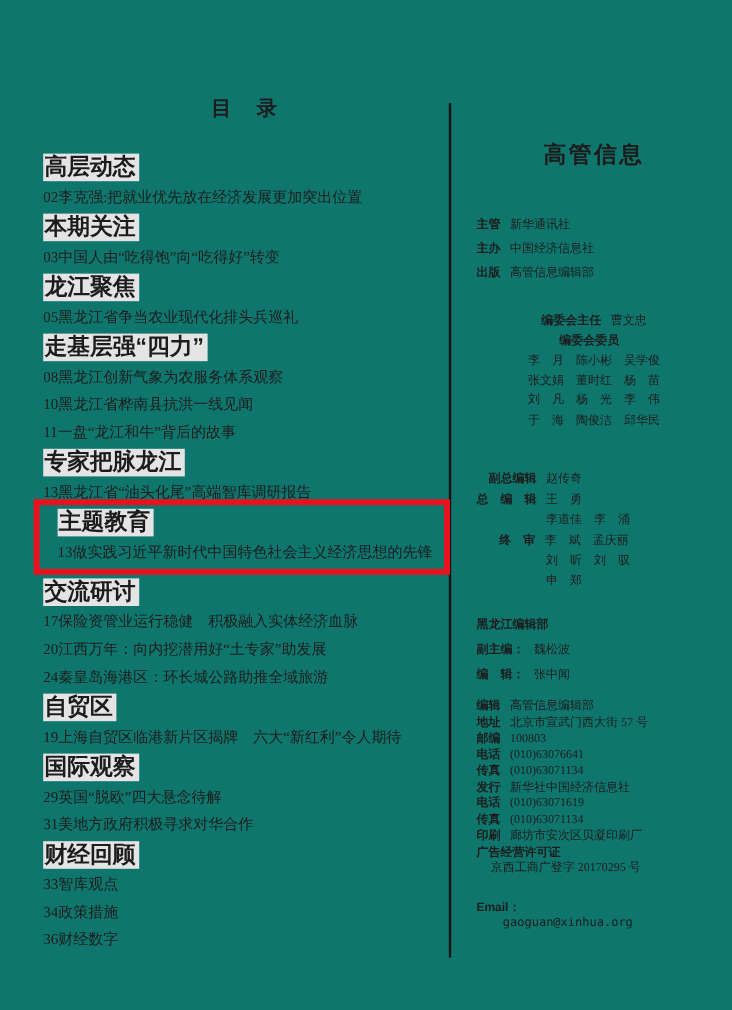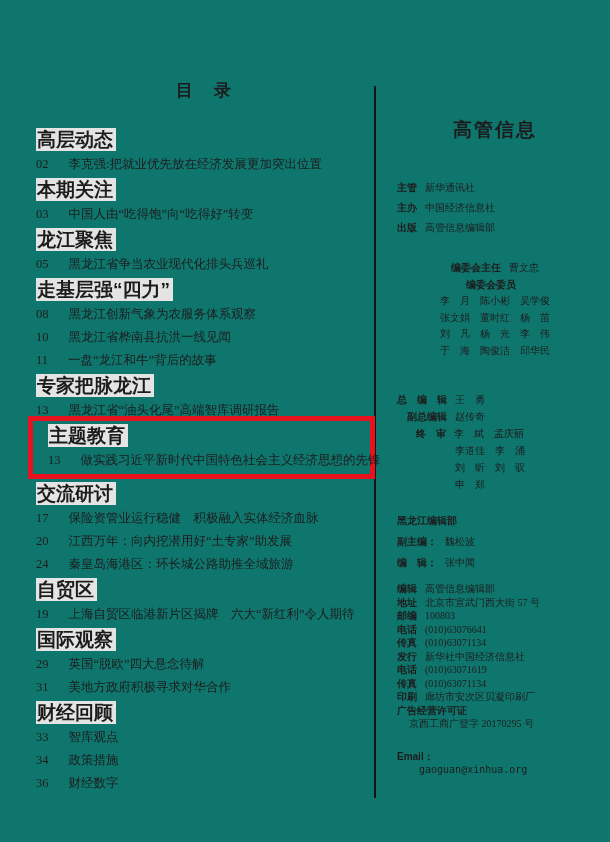--- a/index.html
+++ b/index.html
@@ -18,21 +18,21 @@
     font-weight:bold;font-size:17px;line-height:22px;margin:4px 0 26px 0;
     letter-spacing:2px;
   }
   .sec-h{margin:2px 0 2px 0;line-height:21px;}
   .sec-h .hl{
     display:inline-block;background:var(--heading-bg,#e4e4e4);
     font-family:"Liberation Sans","DejaVu Sans",sans-serif;
     font-weight:bold;font-size:19px;padding:1px 3px 1px 1px;
   }
   .item{line-height:23px;font-size:12.5px;white-space:nowrap;}
-  .item .pg{display:inline-block;margin-right:20px;text-align:right;}
+  .item .pg{display:inline-block;margin-right:0;text-align:right;}
   .boxed{
     border:5px solid var(--highlight-box-color,#e8121f);
     margin:-6px -2px 3px -8px;
     padding:1px 2px 2px 15px;
     position:relative;z-index:2;
   }
 
   
   .divider{position:absolute;left:374px;top:86px;width:2px;height:712px;background:#141414;}
 
@@ -149,24 +149,24 @@
     <div class="g2">
       <div class="row"><span class="lbl">编委会主任</span><span>曹文忠</span></div>
       <div class="row"><span class="lbl">编委会委员</span></div>
       <div class="row">李　月　陈小彬　吴学俊</div>
       <div class="row">张文娟　董时红　杨　苗</div>
       <div class="row">刘　凡　杨　光　李　伟</div>
       <div class="row">于　海　陶俊洁　邱华民</div>
     </div>
 
     <div class="g3">
+      <div class="row ind1"><span class="lbl">副总编辑</span><span>赵传奇</span></div>
       <div class="row"><span class="lbl">总　编　辑</span><span>王　勇</span></div>
-      <div class="row ind1"><span class="lbl">副总编辑</span><span>赵传奇</span></div>
+      <div class="row cont">李道佳　李　涌</div>
       <div class="row ind2"><span class="lbl">终　审</span><span>李　斌　孟庆丽</span></div>
-      <div class="row cont">李道佳　李　涌</div>
       <div class="row cont">刘　昕　刘　驭</div>
       <div class="row cont">申　郑</div>
     </div>
 
     <div class="g4">
       <div class="row sec-head-bold">黑龙江编辑部</div>
       <div class="row"><span class="lbl">副主编：</span><span>魏松波</span></div>
       <div class="row"><span class="lbl">编　辑：</span><span>张中闻</span></div>
     </div>
 

